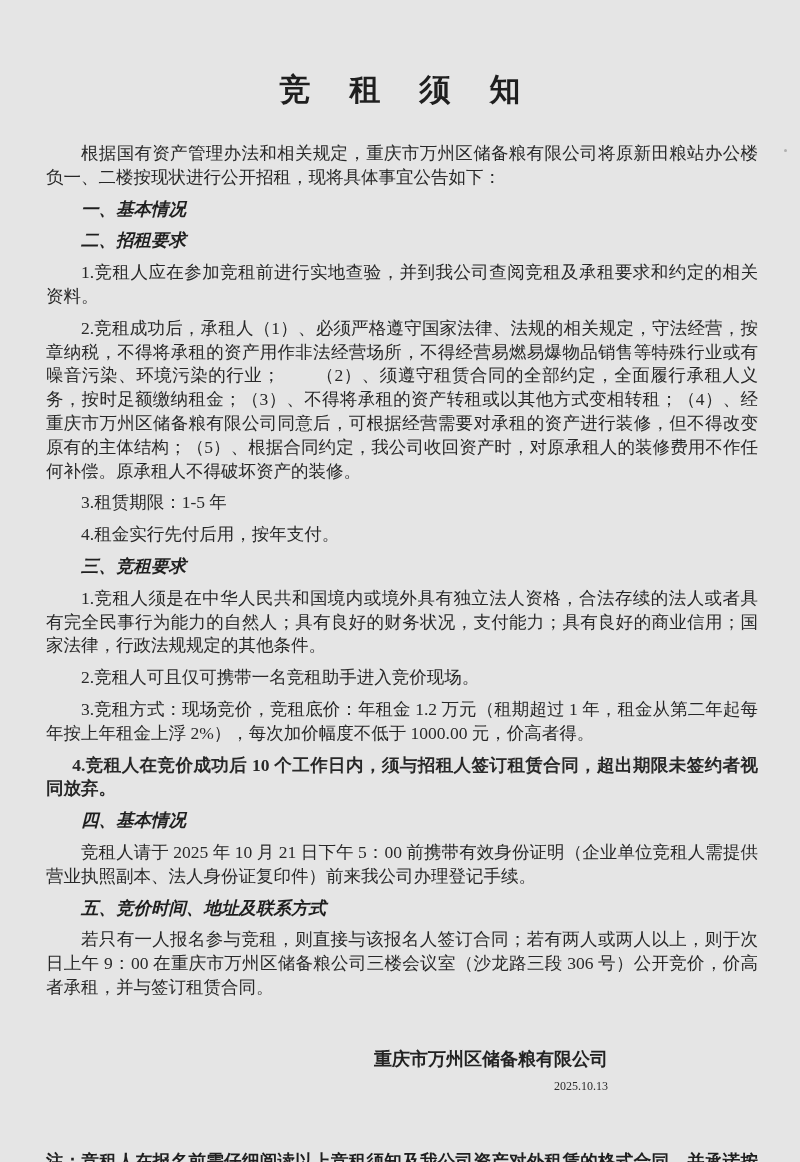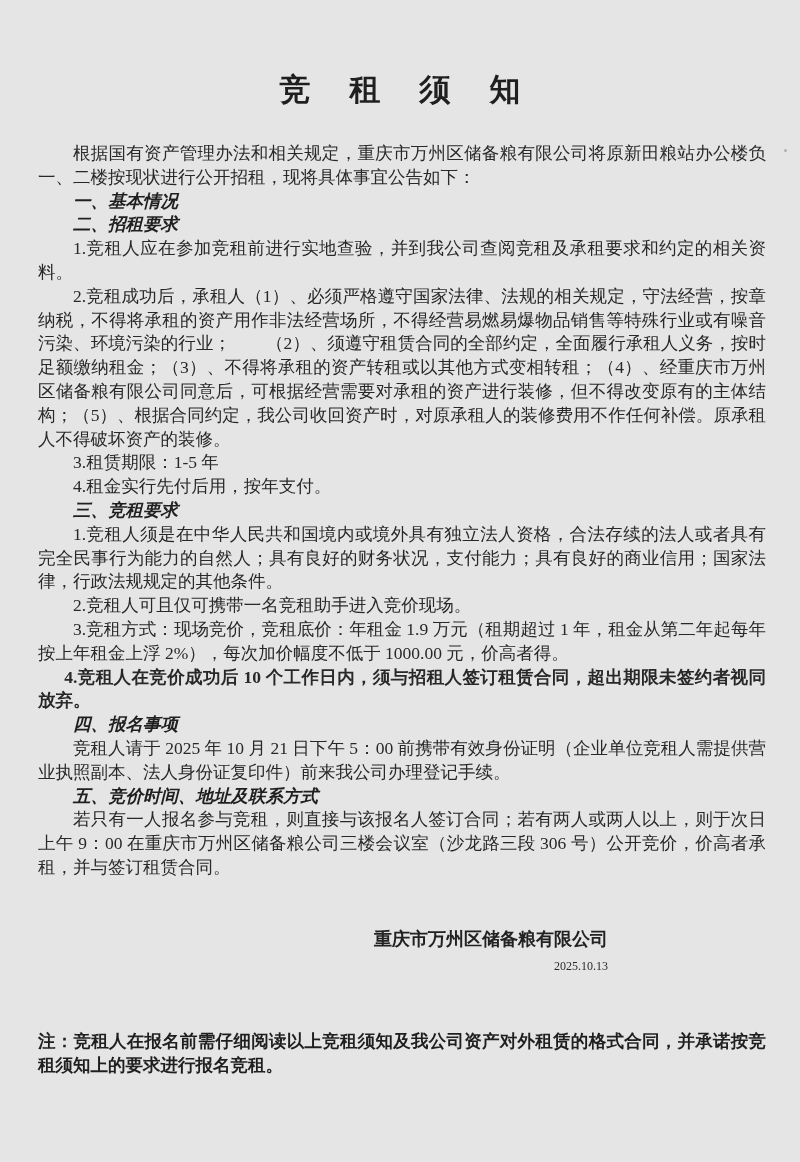--- a/index.html
+++ b/index.html
@@ -21,21 +21,21 @@
   .doc-title {
     margin: 10px 0 34px 0;
     text-align: center;
     font-size: 31px;
     line-height: 36px;
     font-weight: 700;
     letter-spacing: 4px;
     color: #1f1f1f;
   }
   .para, .heading {
-    margin: 0;
+    margin: 8px;
     font-size: 17.5px;
     line-height: 23.8px;
     text-align: justify;
     text-indent: 2em;
     word-break: break-all;
   }
   .heading {
     font-weight: 700;
     text-align: left;
     color: #1f1f1f;
@@ -91,24 +91,24 @@
 
   <h2 class="heading">二、招租要求</h2>
   <p class="para">1.竞租人应在参加竞租前进行实地查验，并到我公司查阅竞租及承租要求和约定的相关资料。</p>
   <p class="para">2.竞租成功后，承租人（1）、必须严格遵守国家法律、法规的相关规定，守法经营，按章纳税，不得将承租的资产用作非法经营场所，不得经营易燃易爆物品销售等特殊行业或有噪音污染、环境污染的行业；　　（2）、须遵守租赁合同的全部约定，全面履行承租人义务，按时足额缴纳租金；（3）、不得将承租的资产转租或以其他方式变相转租；（4）、经重庆市万州区储备粮有限公司同意后，可根据经营需要对承租的资产进行装修，但不得改变原有的主体结构；（5）、根据合同约定，我公司收回资产时，对原承租人的装修费用不作任何补偿。原承租人不得破坏资产的装修。</p>
   <p class="para">3.租赁期限：1-5 年</p>
   <p class="para">4.租金实行先付后用，按年支付。</p>
 
   <h2 class="heading">三、竞租要求</h2>
   <p class="para">1.竞租人须是在中华人民共和国境内或境外具有独立法人资格，合法存续的法人或者具有完全民事行为能力的自然人；具有良好的财务状况，支付能力；具有良好的商业信用；国家法律，行政法规规定的其他条件。</p>
   <p class="para">2.竞租人可且仅可携带一名竞租助手进入竞价现场。</p>
-  <p class="para">3.竞租方式：现场竞价，竞租底价：年租金 1.9 万元（租期超过 1 年，租金从第二年起每年按上年租金上浮 2%），每次加价幅度不低于 1000.00 元，价高者得。</p>
+  <p class="para">3.竞租方式：现场竞价，竞租底价：年租金 1.2 万元（租期超过 1 年，租金从第二年起每年按上年租金上浮 2%），每次加价幅度不低于 1000.00 元，价高者得。</p>
   <p class="para indent-small">4.竞租人在竞价成功后 10 个工作日内，须与招租人签订租赁合同，超出期限未签约者视同放弃。</p>
 
-  <h2 class="heading">四、报名事项</h2>
+  <h2 class="heading">四、基本情况</h2>
   <p class="para">竞租人请于 2025 年 10 月 21 日下午 5：00 前携带有效身份证明（企业单位竞租人需提供营业执照副本、法人身份证复印件）前来我公司办理登记手续。</p>
 
   <h2 class="heading">五、竞价时间、地址及联系方式</h2>
   <p class="para">若只有一人报名参与竞租，则直接与该报名人签订合同；若有两人或两人以上，则于次日上午 9：00 在重庆市万州区储备粮公司三楼会议室（沙龙路三段 306 号）公开竞价，价高者承租，并与签订租赁合同。</p>
 
   <div class="signature">
     <div class="sig-company">重庆市万州区储备粮有限公司</div>
     <div class="sig-date">2025.10.13</div>
   </div>
 

